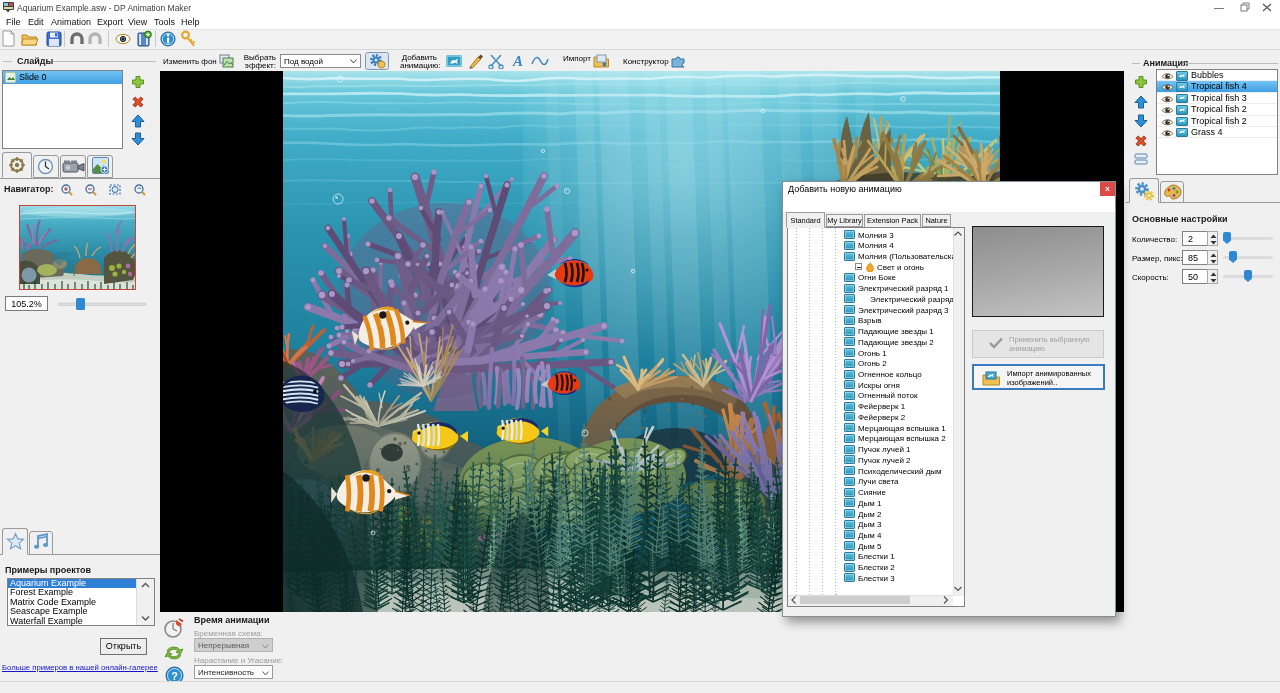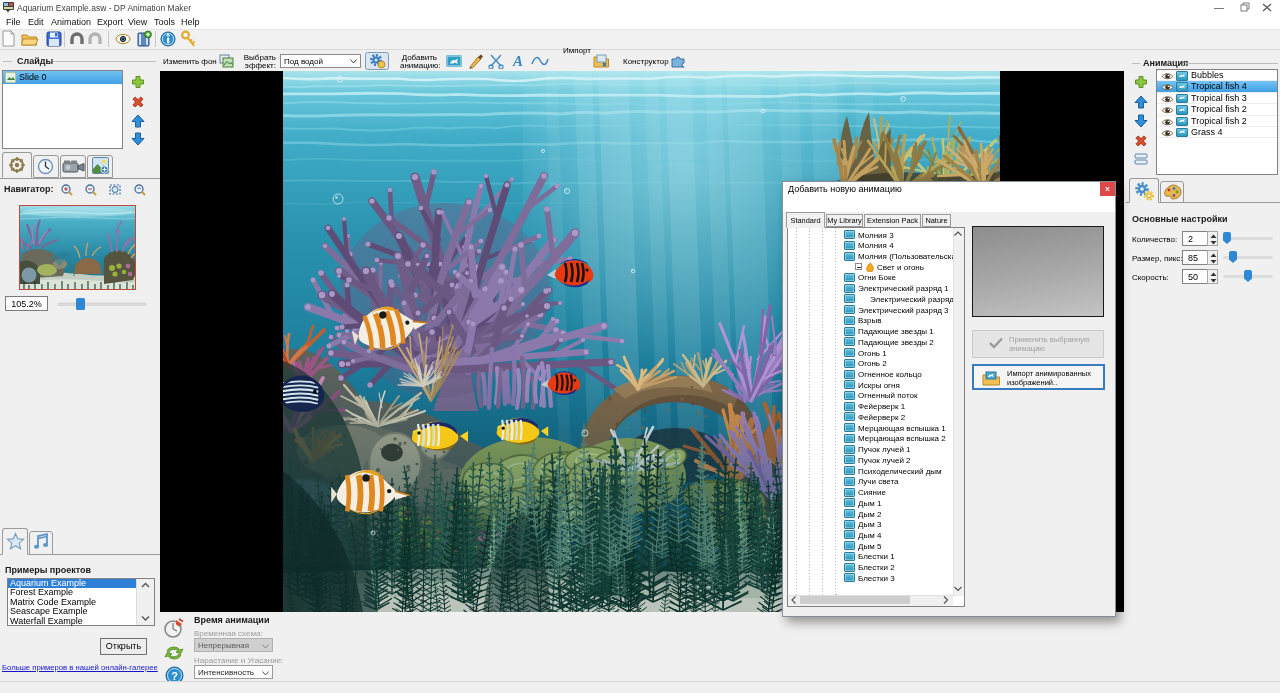--- a/index.html
+++ b/index.html
@@ -346,21 +346,21 @@
       <circle cx="3" cy="14" r="2" fill="none" stroke="#4a90c4" stroke-width="1.3"></circle>
       <circle cx="13" cy="14" r="2" fill="none" stroke="#4a90c4" stroke-width="1.3"></circle>
     </svg>
 <svg class="abs" style="left:510px;top:53px;" width="16" height="16">
       <text x="8" y="13" font-family="Liberation Serif" font-style="italic" font-weight="bold" font-size="15" fill="#3e86c0" text-anchor="middle">A</text>
     </svg>
 <svg class="abs" style="left:531px;top:55px;" width="18" height="12">
       <path d="M1 9 C4 1, 7 1, 9.5 6 C12 11, 15 11, 17 4" fill="none" stroke="#3e86c0" stroke-width="1.5"></path>
     </svg>
 <div class="csep" style="left:556px;top:52px;"></div>
-<span class="ct" style="left:563px;top:46px;">Импорт</span>
+<span class="ct" style="left:563px;top:54px;">Импорт</span>
 <svg class="abs" style="left:593px;top:54px;" width="16" height="14">
       <path d="M1 3 h5 l1.5 2 h8 v8 h-14.5 z" fill="#f0c053" stroke="#ba8b28"></path>
       <rect x="4" y="1" width="9" height="7" fill="#dce8f2" stroke="#7a9ab8"></rect>
       <path d="M10 9 l3 3 m0-3 l-3 3" stroke="#2e6eb0" stroke-width="1.6"></path>
     </svg>
 <div class="csep" style="left:616px;top:52px;"></div>
 <span class="ct" style="left:623px;top:57px;">Конструктор</span>
 <svg class="abs" style="left:670px;top:53px;" width="16" height="16">
       <path d="M2 6 h4 a2 2 0 1 1 4 0 h4 v4 a2 2 0 1 0 0 4 v0 h-12 z" fill="#7ab4dc" stroke="#3a6e9e"></path>
     </svg>

